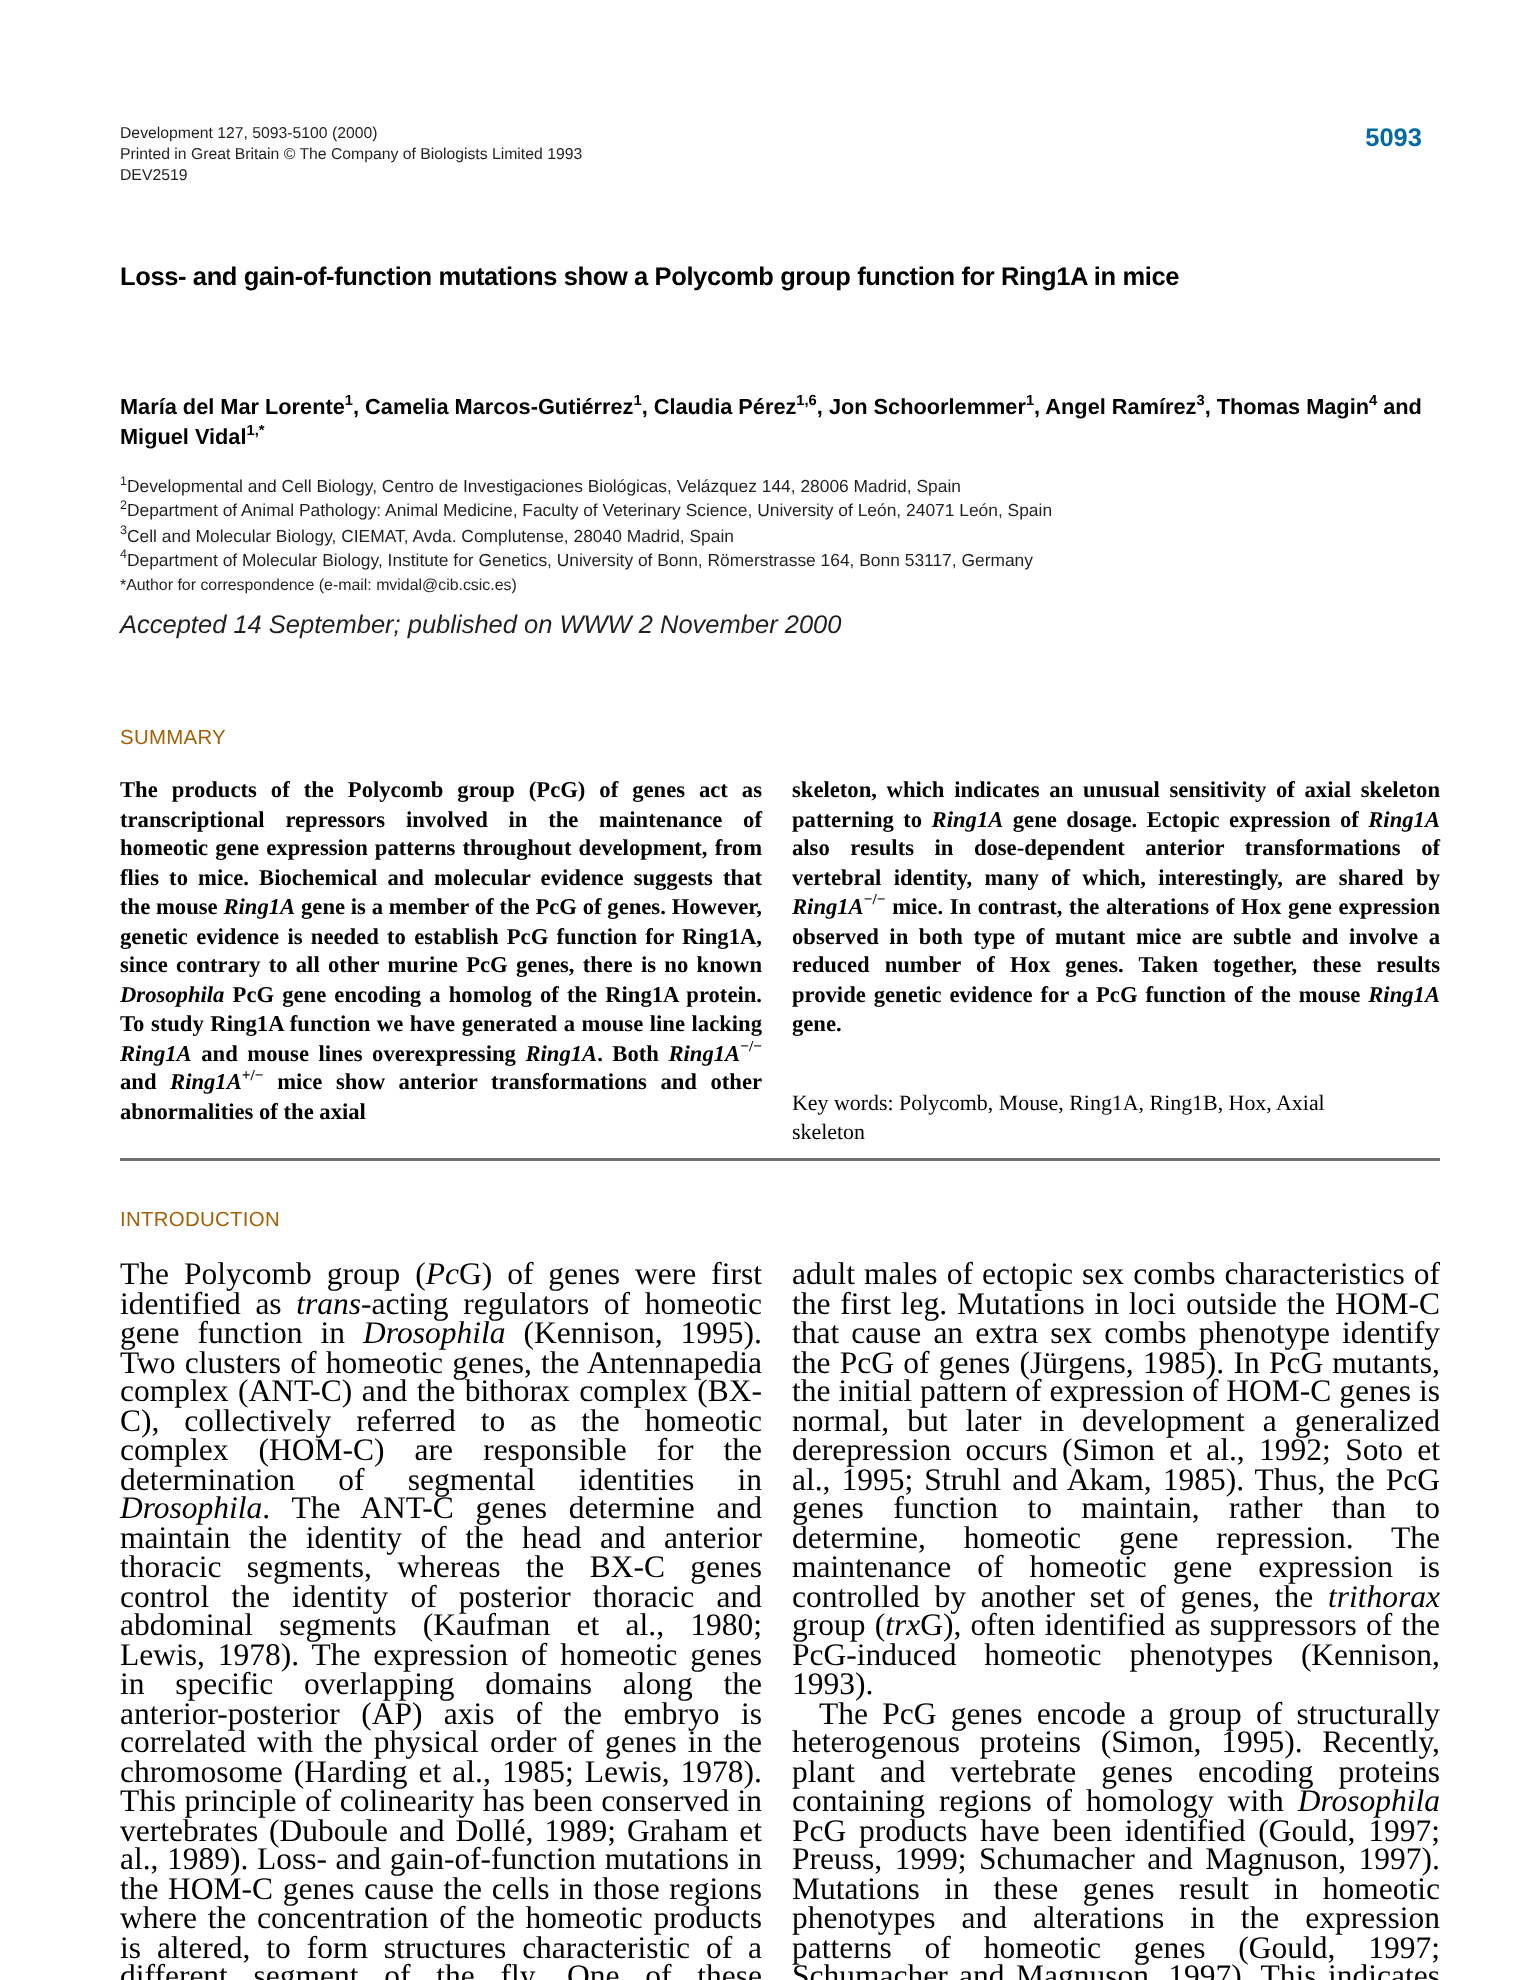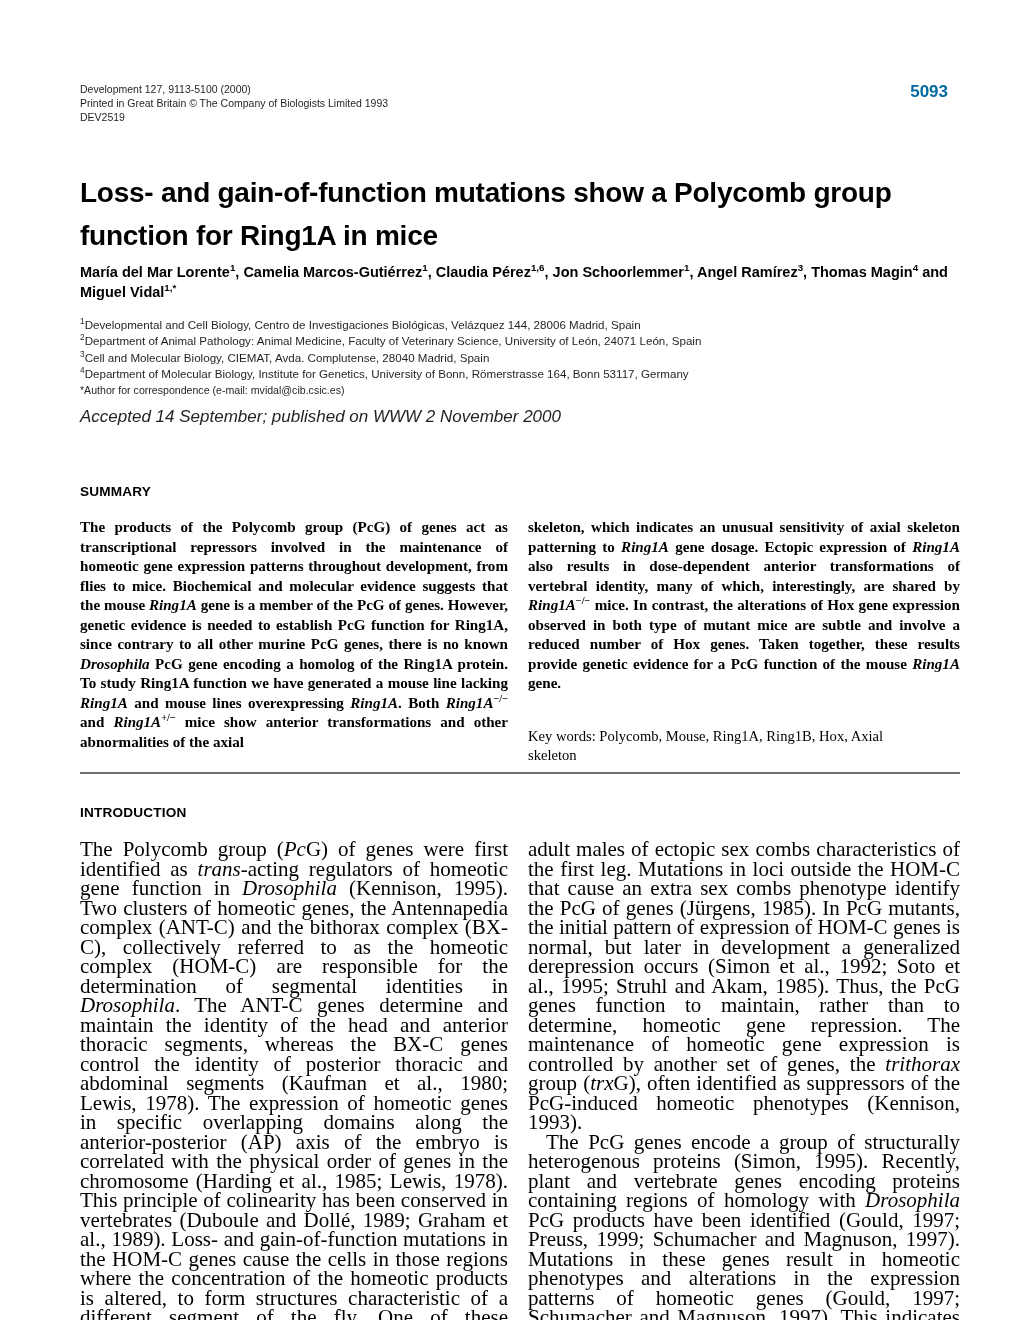--- a/index.html
+++ b/index.html
@@ -43,21 +43,21 @@
     color: #0369a1;
   }
 
   
   .title {
     position: absolute;
     left: 80px;
     top: 152px;
     width: 880px;
     font-family: "Liberation Sans", sans-serif;
-    font-size: 28px;
+    font-size: 17px;
     font-weight: 700;
     line-height: 43px;
     letter-spacing: -0.25px;
     color: #000000;
   }
 
   
   .authors {
     position: absolute;
     left: 80px;
@@ -99,23 +99,23 @@
     font-family: "Liberation Sans", sans-serif;
     font-size: 17px;
     font-style: italic;
     color: #231f20;
   }
 
   
   .sec-head {
     font-family: "Liberation Sans", sans-serif;
     font-size: 13.6px;
-    font-weight: 700;
+    font-weight: 400;
     letter-spacing: 0.2px;
-    color: #000000;
+    color: #a16207;
   }
   #summary-heading { position: absolute; left: 80px; top: 484px; }
   #introduction-heading { position: absolute; left: 80px; top: 805px; }
 
   
   .sum-col {
     position: absolute;
     top: 518px;
     font-size: 15.1px;
     line-height: 19.55px;
@@ -165,21 +165,21 @@
 
   i, em { font-style: italic; }
   sup { font-size: 0.68em; vertical-align: super; line-height: 0; }
 </style>
 </head>
 <body>
 
 <div class="page">
 
   <div class="journal-head">
-    <div>Development 127, 9113-5100 (2000)</div>
+    <div>Development 127, 5093-5100 (2000)</div>
     <div>Printed in Great Britain © The Company of Biologists Limited 1993</div>
     <div>DEV2519</div>
   </div>
 
   <div class="folio">5093</div>
 
   <h1 class="title">Loss- and gain-of-function mutations show a Polycomb group function for Ring1A in mice</h1>
 
   <div class="authors">María del Mar Lorente<sup>1</sup>, Camelia Marcos-Gutiérrez<sup>1</sup>, Claudia Pérez<sup>1,6</sup>, Jon Schoorlemmer<sup>1</sup>, Angel Ramírez<sup>3</sup>, Thomas Magin<sup>4</sup> and Miguel Vidal<sup>1,*</sup></div>
 

